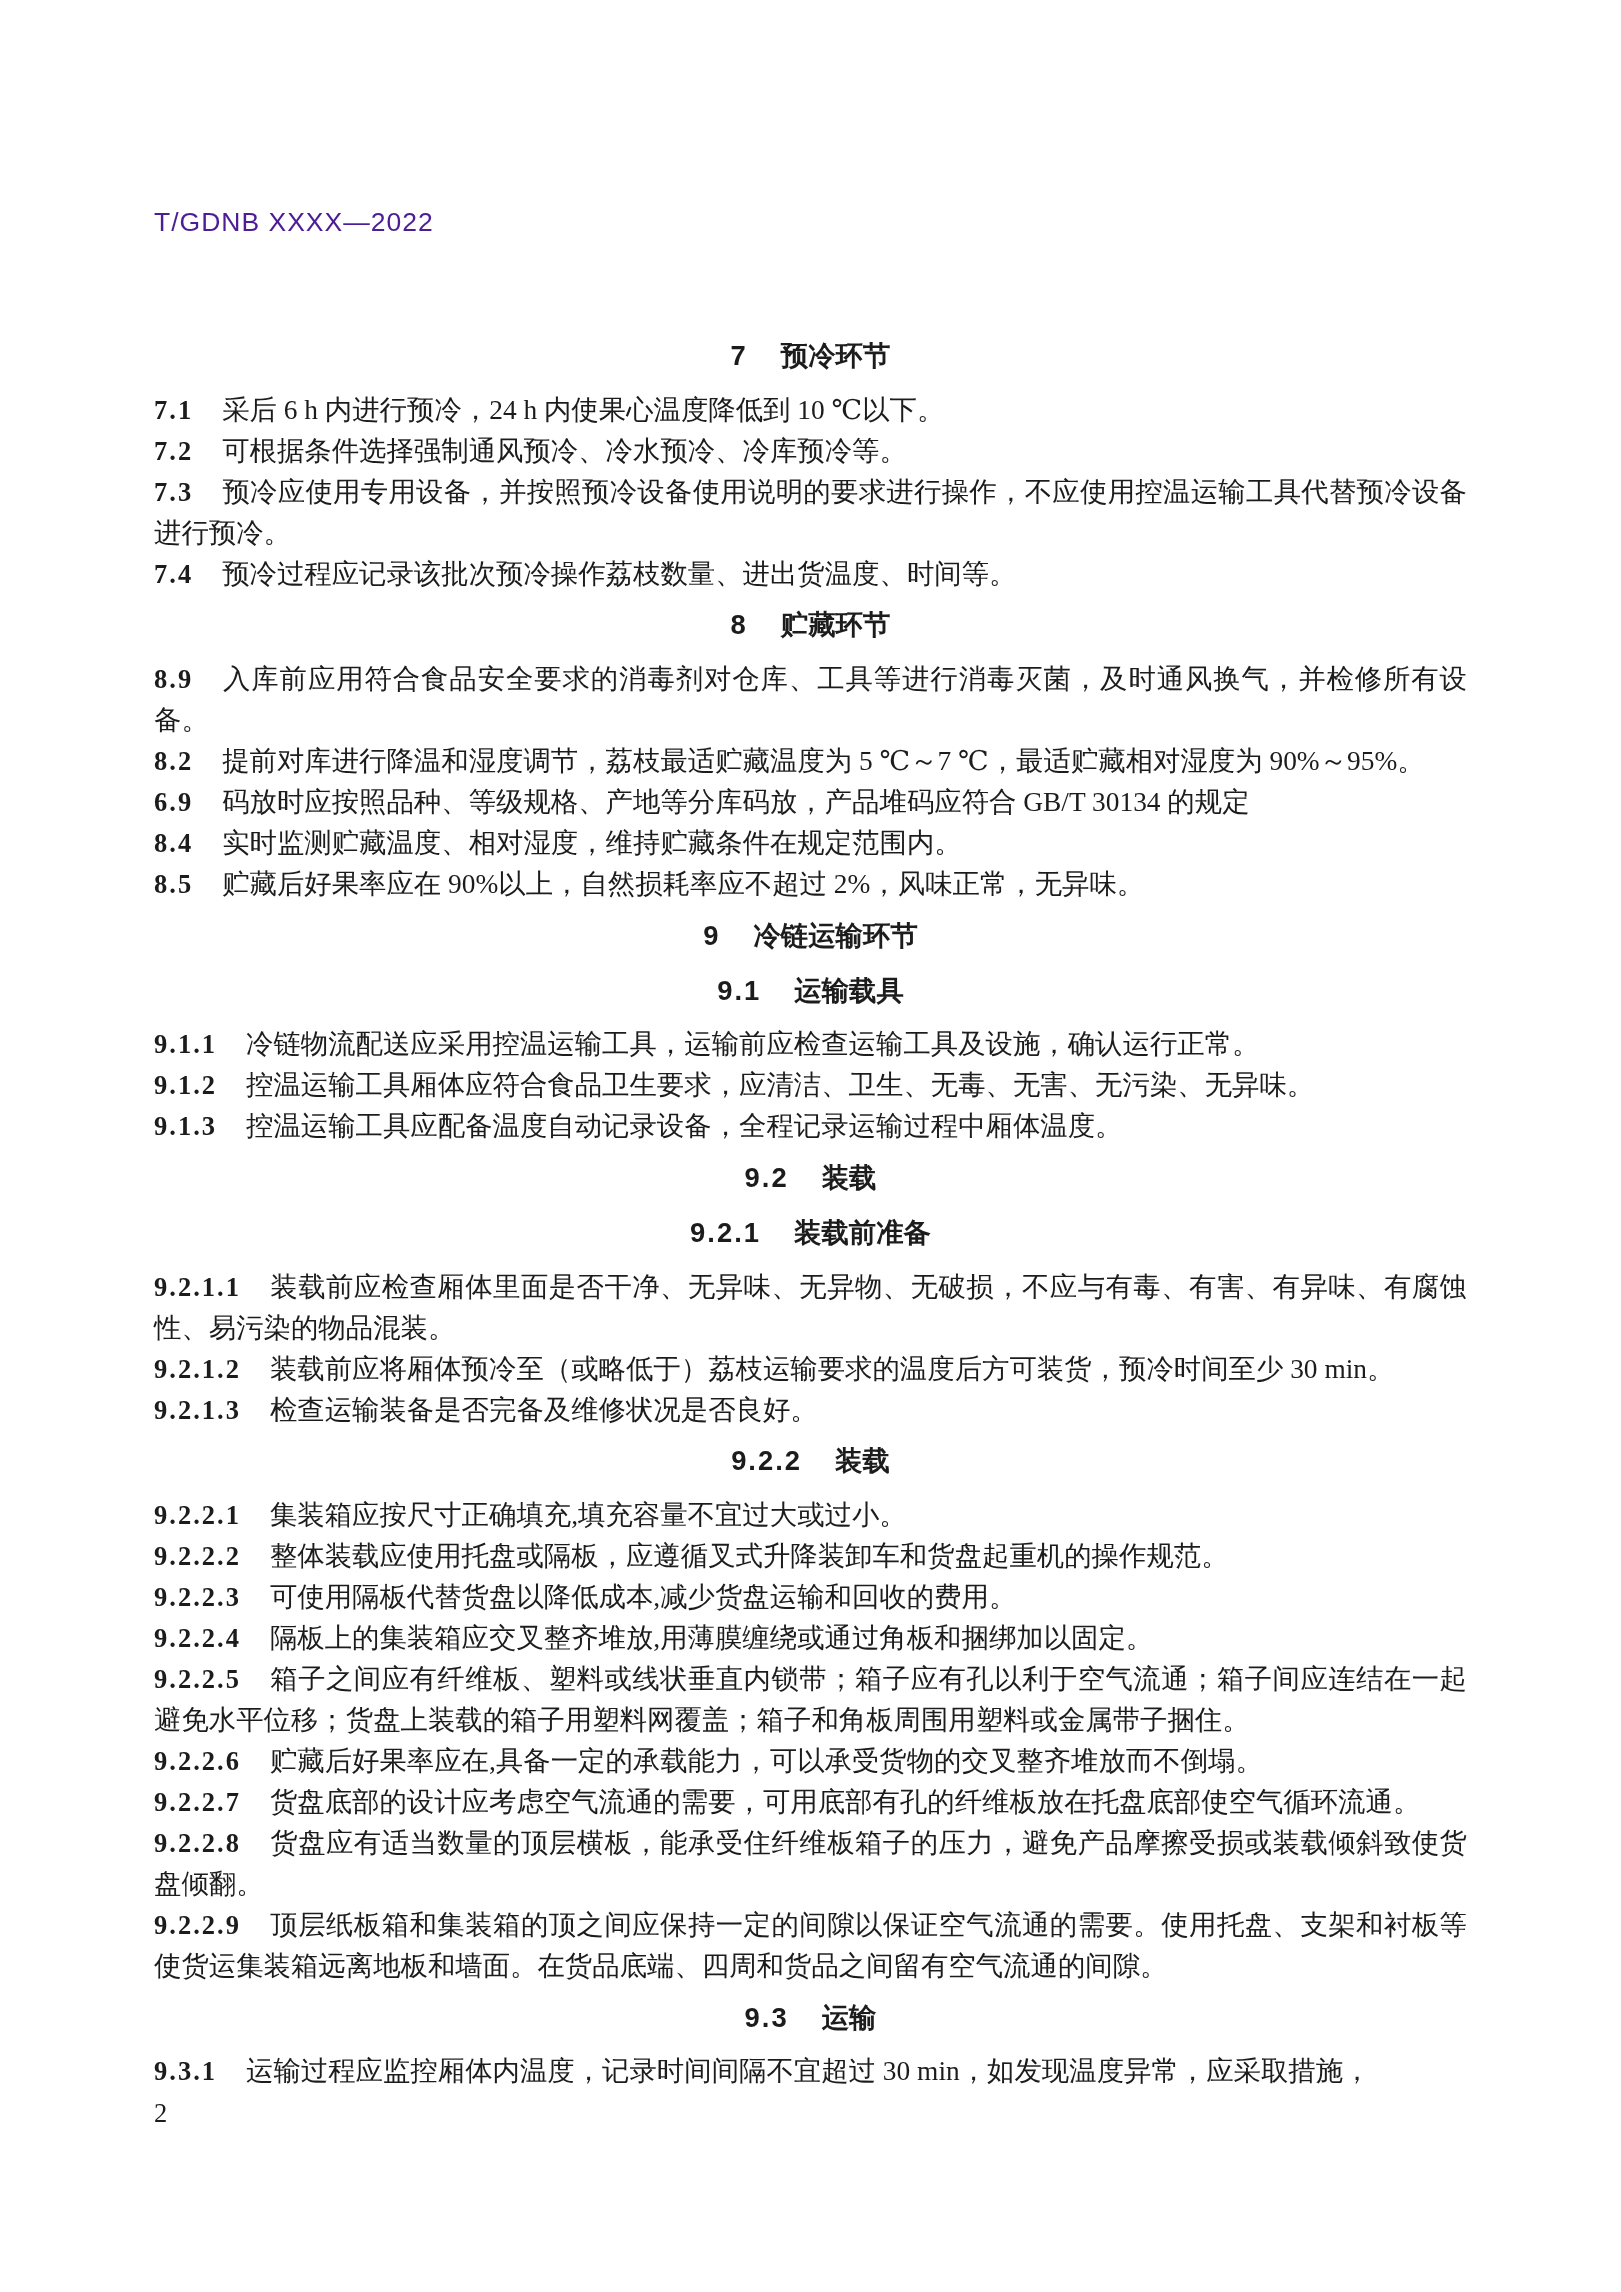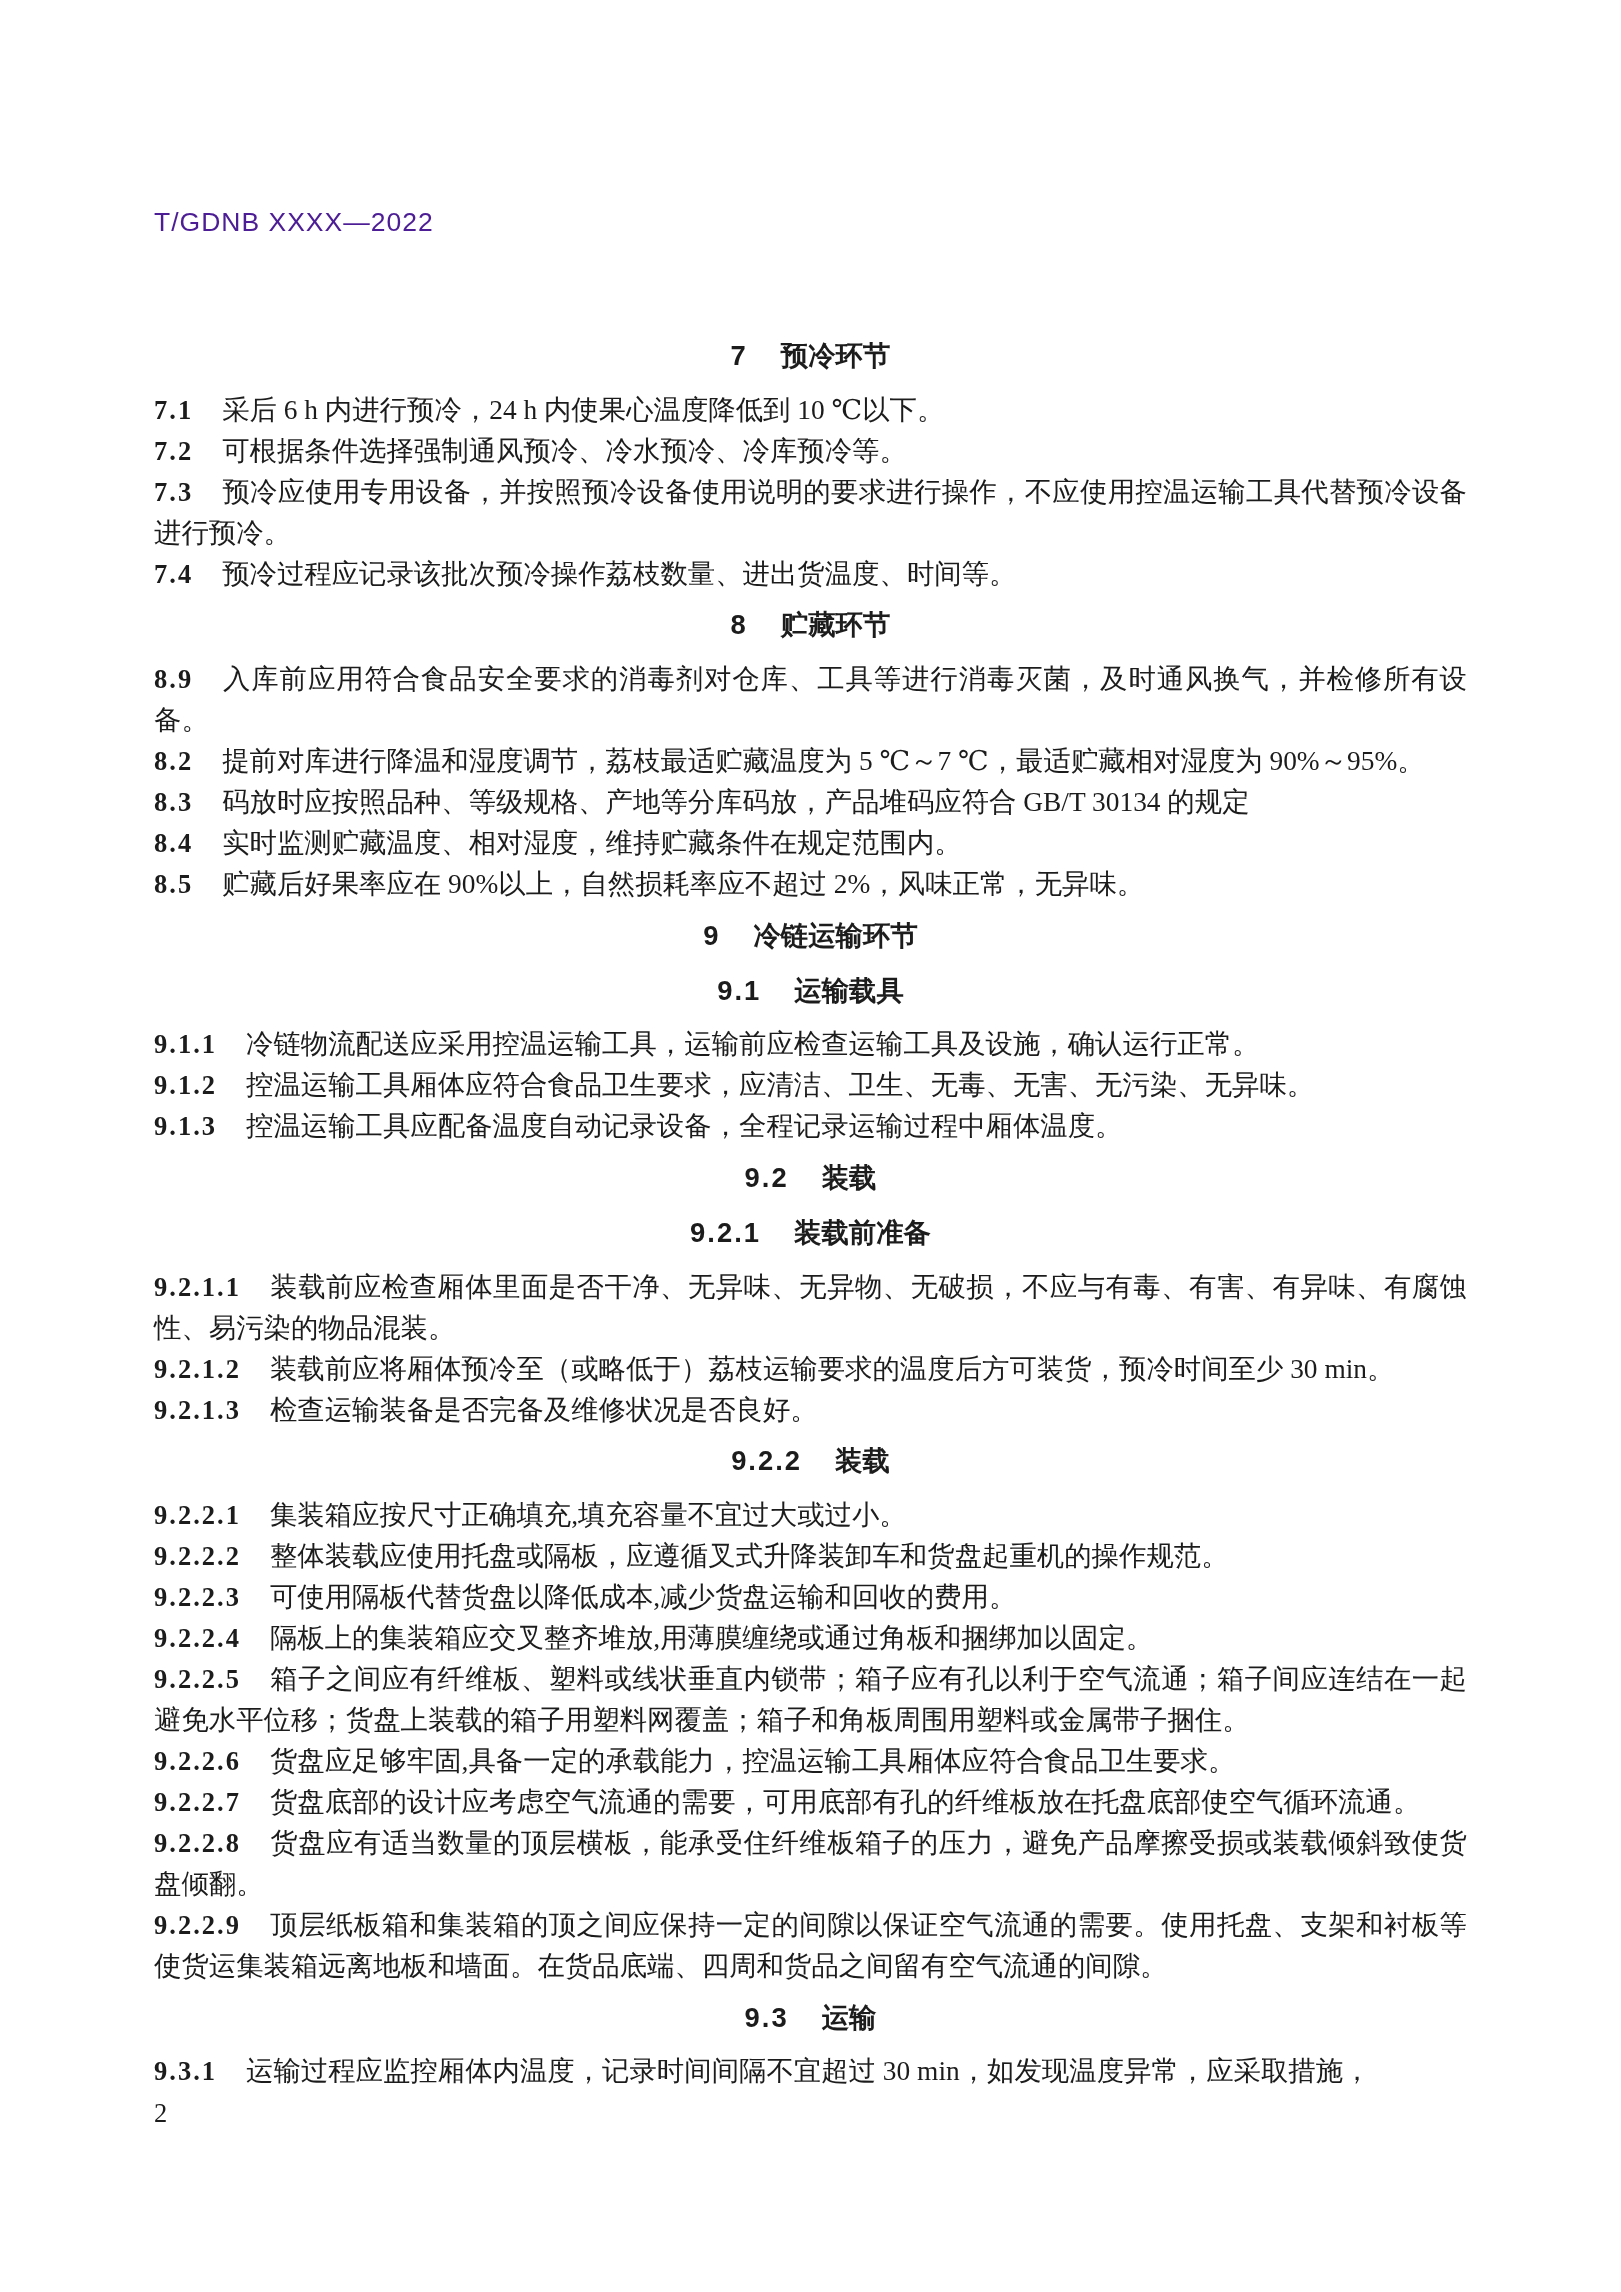--- a/index.html
+++ b/index.html
@@ -78,40 +78,40 @@
 
   <div class="doc-body" id="doc-body">
       <div class="heading level-1"><span class="num">7</span><span class="txt">预冷环节</span></div>
       <p class="clause"><span class="num">7.1</span><span class="txt">采后 6 h 内进行预冷，24 h 内使果心温度降低到 10 ℃以下。</span></p>
       <p class="clause"><span class="num">7.2</span><span class="txt">可根据条件选择强制通风预冷、冷水预冷、冷库预冷等。</span></p>
       <p class="clause"><span class="num">7.3</span><span class="txt">预冷应使用专用设备，并按照预冷设备使用说明的要求进行操作，不应使用控温运输工具代替预冷设备进行预冷。</span></p>
       <p class="clause"><span class="num">7.4</span><span class="txt">预冷过程应记录该批次预冷操作荔枝数量、进出货温度、时间等。</span></p>
       <div class="heading level-1"><span class="num">8</span><span class="txt">贮藏环节</span></div>
       <p class="clause"><span class="num">8.9</span><span class="txt">入库前应用符合食品安全要求的消毒剂对仓库、工具等进行消毒灭菌，及时通风换气，并检修所有设备。</span></p>
       <p class="clause"><span class="num">8.2</span><span class="txt">提前对库进行降温和湿度调节，荔枝最适贮藏温度为 5 ℃～7 ℃，最适贮藏相对湿度为 90%～95%。</span></p>
-      <p class="clause"><span class="num">8.3</span><span class="txt">码放时应按照品种、等级规格、产地等分库码放，产品堆码应符合 GB/T 30134 的规定</span></p>
+      <p class="clause"><span class="num">6.9</span><span class="txt">码放时应按照品种、等级规格、产地等分库码放，产品堆码应符合 GB/T 30134 的规定</span></p>
       <p class="clause"><span class="num">8.4</span><span class="txt">实时监测贮藏温度、相对湿度，维持贮藏条件在规定范围内。</span></p>
       <p class="clause"><span class="num">8.5</span><span class="txt">贮藏后好果率应在 90%以上，自然损耗率应不超过 2%，风味正常，无异味。</span></p>
       <div class="heading level-1"><span class="num">9</span><span class="txt">冷链运输环节</span></div>
       <div class="heading level-2"><span class="num">9.1</span><span class="txt">运输载具</span></div>
       <p class="clause"><span class="num">9.1.1</span><span class="txt">冷链物流配送应采用控温运输工具，运输前应检查运输工具及设施，确认运行正常。</span></p>
       <p class="clause"><span class="num">9.1.2</span><span class="txt">控温运输工具厢体应符合食品卫生要求，应清洁、卫生、无毒、无害、无污染、无异味。</span></p>
       <p class="clause"><span class="num">9.1.3</span><span class="txt">控温运输工具应配备温度自动记录设备，全程记录运输过程中厢体温度。</span></p>
       <div class="heading level-2"><span class="num">9.2</span><span class="txt">装载</span></div>
       <div class="heading level-3"><span class="num">9.2.1</span><span class="txt">装载前准备</span></div>
       <p class="clause"><span class="num">9.2.1.1</span><span class="txt">装载前应检查厢体里面是否干净、无异味、无异物、无破损，不应与有毒、有害、有异味、有腐蚀性、易污染的物品混装。</span></p>
       <p class="clause"><span class="num">9.2.1.2</span><span class="txt">装载前应将厢体预冷至（或略低于）荔枝运输要求的温度后方可装货，预冷时间至少 30 min。</span></p>
       <p class="clause"><span class="num">9.2.1.3</span><span class="txt">检查运输装备是否完备及维修状况是否良好。</span></p>
       <div class="heading level-3"><span class="num">9.2.2</span><span class="txt">装载</span></div>
       <p class="clause"><span class="num">9.2.2.1</span><span class="txt">集装箱应按尺寸正确填充,填充容量不宜过大或过小。</span></p>
       <p class="clause"><span class="num">9.2.2.2</span><span class="txt">整体装载应使用托盘或隔板，应遵循叉式升降装卸车和货盘起重机的操作规范。</span></p>
       <p class="clause"><span class="num">9.2.2.3</span><span class="txt">可使用隔板代替货盘以降低成本,减少货盘运输和回收的费用。</span></p>
       <p class="clause"><span class="num">9.2.2.4</span><span class="txt">隔板上的集装箱应交叉整齐堆放,用薄膜缠绕或通过角板和捆绑加以固定。</span></p>
       <p class="clause"><span class="num">9.2.2.5</span><span class="txt">箱子之间应有纤维板、塑料或线状垂直内锁带；箱子应有孔以利于空气流通；箱子间应连结在一起避免水平位移；货盘上装载的箱子用塑料网覆盖；箱子和角板周围用塑料或金属带子捆住。</span></p>
-      <p class="clause"><span class="num">9.2.2.6</span><span class="txt">货盘应足够牢固,具备一定的承载能力，控温运输工具厢体应符合食品卫生要求。</span></p>
+      <p class="clause"><span class="num">9.2.2.6</span><span class="txt">贮藏后好果率应在,具备一定的承载能力，可以承受货物的交叉整齐堆放而不倒塌。</span></p>
       <p class="clause"><span class="num">9.2.2.7</span><span class="txt">货盘底部的设计应考虑空气流通的需要，可用底部有孔的纤维板放在托盘底部使空气循环流通。</span></p>
       <p class="clause"><span class="num">9.2.2.8</span><span class="txt">货盘应有适当数量的顶层横板，能承受住纤维板箱子的压力，避免产品摩擦受损或装载倾斜致使货盘倾翻。</span></p>
       <p class="clause"><span class="num">9.2.2.9</span><span class="txt">顶层纸板箱和集装箱的顶之间应保持一定的间隙以保证空气流通的需要。使用托盘、支架和衬板等使货运集装箱远离地板和墙面。在货品底端、四周和货品之间留有空气流通的间隙。</span></p>
       <div class="heading level-2"><span class="num">9.3</span><span class="txt">运输</span></div>
       <p class="clause"><span class="num">9.3.1</span><span class="txt">运输过程应监控厢体内温度，记录时间间隔不宜超过 30 min，如发现温度异常，应采取措施，</span></p>
     </div>
 
   <div class="page-footer">
     <span>2</span>
   </div>

